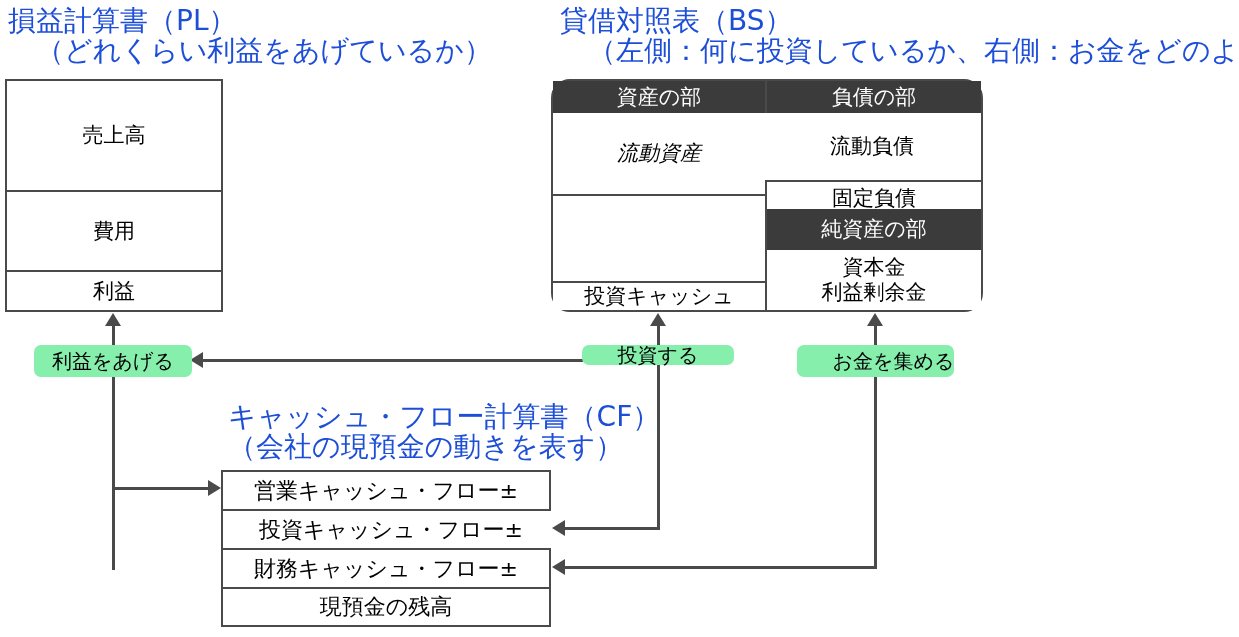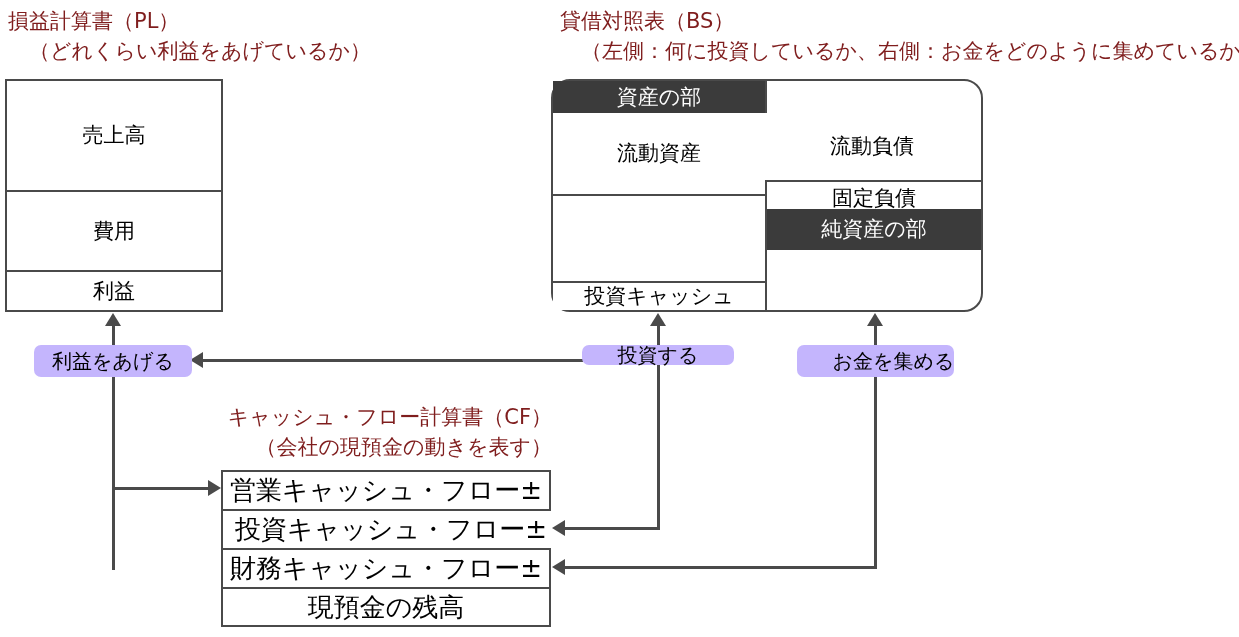--- a/index.html
+++ b/index.html
@@ -5,39 +5,39 @@
   html,body{margin:0;padding:0;background:#ffffff;}
   body{
     width:1239px;height:637px;position:relative;overflow:hidden;
     font-family:"DejaVu Sans","Liberation Sans",sans-serif;
     color:#000000;
     -webkit-font-smoothing:antialiased;
   }
   .canvas{position:absolute;left:0;top:0;width:1239px;height:637px;}
 
   
-  .title{position:absolute;font-size:21px;line-height:30px;white-space:pre;color:#7f1d1d;}
+  .title{position:absolute;font-size:28px;line-height:30px;white-space:pre;color:#1d4ed8;}
   #pl-title{left:8px;top:6px;}
   #bs-title{left:560px;top:6px;}
-  #cf-title{left:222px;top:402px;text-align:right;width:330px;}
+  #cf-title{left:228px;top:402px;text-align:right;width:330px;}
 
   
   .box{position:absolute;box-sizing:border-box;border:2px solid #4a4a4a;background:#ffffff;}
   .cell{position:absolute;box-sizing:border-box;display:flex;align-items:center;
         justify-content:center;background:#fff;font-size:21px;color:#000;white-space:pre;
         text-align:center;line-height:1.18;}
   .cell.dark{background:#3b3b3b;color:#ffffff;}
   .hline{position:absolute;background:#4a4a4a;height:2px;}
   .vline{position:absolute;background:#4a4a4a;width:2px;}
 
   
-  .cf-label{font-size:26px;}
+  .cf-label{font-size:22px;}
 
   
-  .chip{position:absolute;box-sizing:border-box;background:#c4b5fd;border-radius:7px;
+  .chip{position:absolute;box-sizing:border-box;background:#86efac;border-radius:7px;
         display:flex;align-items:center;justify-content:center;font-size:20px;color:#000;
         white-space:pre;}
 
   
   .conn{position:absolute;background:#4a4a4a;}
   .conn.h{height:3px;}
   .conn.v{width:3px;}
   .arrow{position:absolute;width:0;height:0;}
   .arrow.up{border-left:8px solid transparent;border-right:8px solid transparent;border-bottom:13px solid #4a4a4a;}
   .arrow.left{border-top:8px solid transparent;border-bottom:8px solid transparent;border-right:13px solid #4a4a4a;}
@@ -56,31 +56,33 @@
     <div class="cell" style="left:0;top:111px;width:214px;height:78px;"><span>費用</span></div>
     <div class="hline" style="left:0;top:189px;width:214px;"></div>
     <div class="cell" style="left:0;top:191px;width:214px;height:38px;"><span>利益</span></div>
   </div>
 
   <div class="title" id="bs-title"><span>貸借対照表（BS）</span><br><span>　（左側：何に投資しているか、右側：お金をどのように集めているか）</span></div>
 
   <div class="box" style="left:551px;top:79px;width:432px;height:233px;border-radius:19px;">
 
     <div class="cell dark" style="left:0;top:0;width:212px;height:32px;"><span>資産の部</span></div>
-    <div class="cell" style="left:0;top:32px;width:212px;height:81px;"><span>流動資産</span></div>
+    <div class="cell" style="left:0;top:32px;width:212px;height:81px;font-style:italic;"><span>流動資産</span></div>
     <div class="hline" style="left:0;top:113px;width:212px;"></div>
     <div class="hline" style="left:0;top:200px;width:212px;"></div>
     <div class="cell" style="left:0;top:202px;width:212px;height:27px;"><span>投資キャッシュ</span></div>
 
     <div class="vline" style="left:212px;top:0;height:229px;"></div>
 
+    <div class="cell dark" style="left:214px;top:0;width:214px;height:32px;"><span>負債の部</span></div>
     <div class="cell" style="left:212px;top:32px;width:214px;height:67px;"><span>流動負債</span></div>
     <div class="hline" style="left:214px;top:99px;width:214px;"></div>
     <div class="cell" style="left:214px;top:101px;width:214px;height:32px;"><span>固定負債</span></div>
     <div class="cell dark" style="left:214px;top:128px;width:214px;height:41px;"><span>純資産の部</span></div>
+    <div class="cell" style="left:214px;top:169px;width:214px;height:60px;flex-direction:column;"><span>資本金</span><span>利益剰余金</span></div>
   </div>
 
   <div class="title" id="cf-title"><span>キャッシュ・フロー計算書（CF）</span><br><span>（会社の現預金の動きを表す）</span></div>
 
   <div class="box" style="left:221px;top:470px;width:330px;height:157px;">
     <div class="cell cf-label" style="left:0;top:0;width:326px;height:37px;"><span>営業キャッシュ・フロー±</span></div>
     <div class="hline" style="left:0;top:37px;width:326px;"></div>
     <div class="cell cf-label" style="left:0;top:39px;width:336px;height:37px;"><span>投資キャッシュ・フロー±</span></div>
     <div class="hline" style="left:0;top:76px;width:326px;"></div>
     <div class="cell cf-label" style="left:0;top:78px;width:326px;height:37px;"><span>財務キャッシュ・フロー±</span></div>

